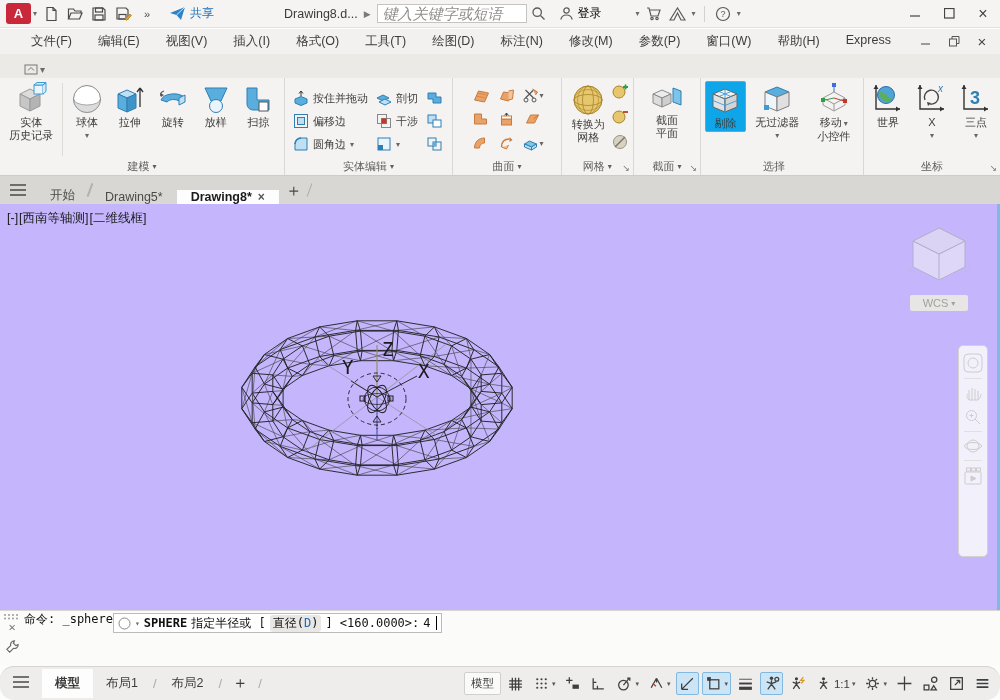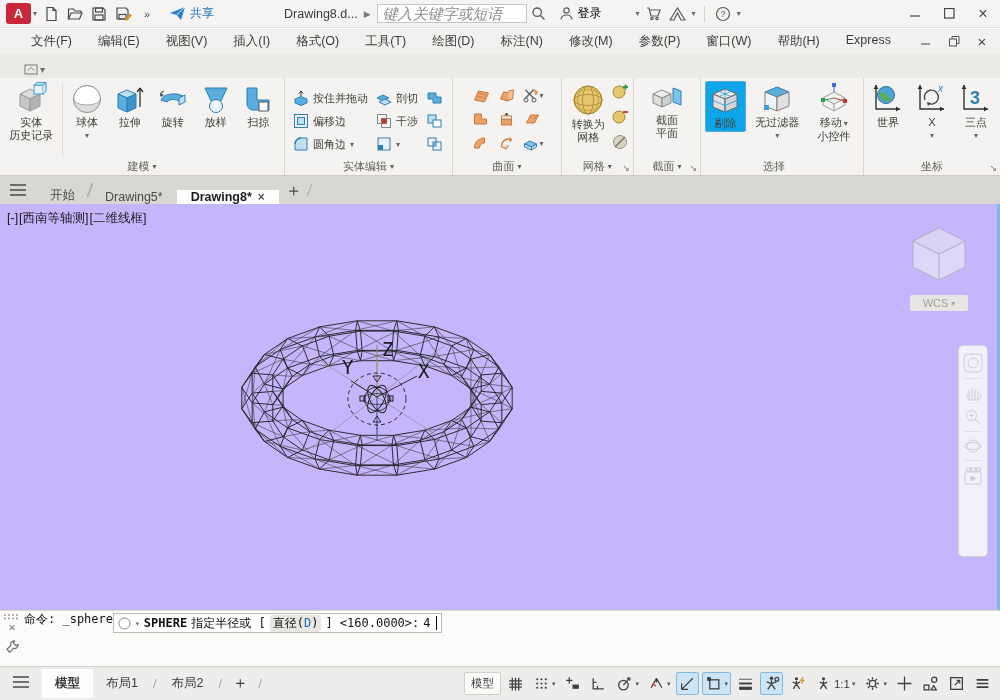--- a/index.html
+++ b/index.html
@@ -89,21 +89,21 @@
   .cmd-lines { flex:1; display:flex; flex-direction:row; }
   .cmd-hist { height:16px; line-height:16px; white-space:pre; }
   .cmd-input { margin-top:2px; height:20px; background:#fff; border:1px solid #bdbbb8;
     display:flex; align-items:center; gap:4px; padding:0 4px; margin-right:2px; }
   .opt-chip { background:#e8e7e4; border-radius:3px; padding:0 3px; }
   .opt-chip .key { color:#1f6bb8; }
   .caret { display:inline-block; width:1.5px; height:14px; background:#000; margin-left:1px; }
 
   
   .statusbar { position:absolute; top:666px; left:0; right:0; height:34px; background:#eeedec;
-    border-top:1px solid #d6d4d1; display:flex; align-items:center; padding:0 6px; }
+    border-top:1px solid #d6d4d1; display:flex; align-items:center; padding:0 6px;border-radius:14px; }
   .ltabs { display:flex; align-items:center; margin-left:6px; }
   .ltab { padding:6px 13px; font-size:12.5px; color:#3d3c3a; }
   .ltab.active { background:#fdfdfd; font-weight:bold; }
   .l-sep { color:#adaba8; margin:0 2px; font-size:13px; }
   .sright { margin-left:auto; display:flex; align-items:center; gap:3px; }
   .sbtn { min-width:22px; height:23px; display:flex; align-items:center; justify-content:center;
     gap:2px; padding:0 2px; border:1px solid transparent; border-radius:2px; font-size:11.5px; color:#3c3c3c; }
   .sbtn.active { background:#cbe5f7; border-color:#82b9e0; }
   .sbtn.boxed { background:#fafaf9; border-color:#d2d0cd; padding:0 6px; }
 </style>

